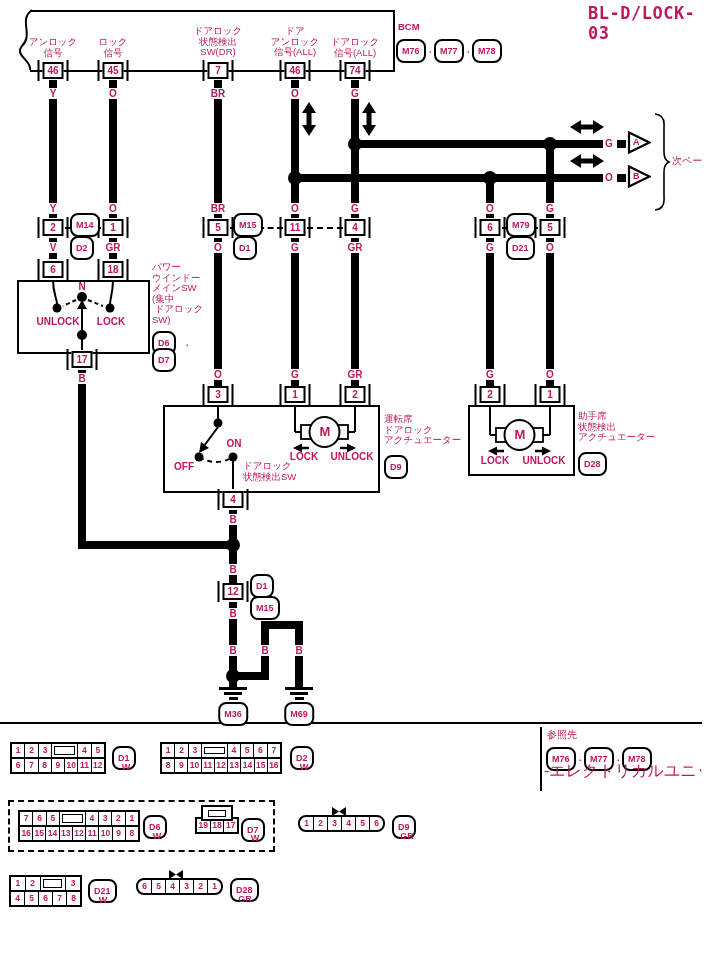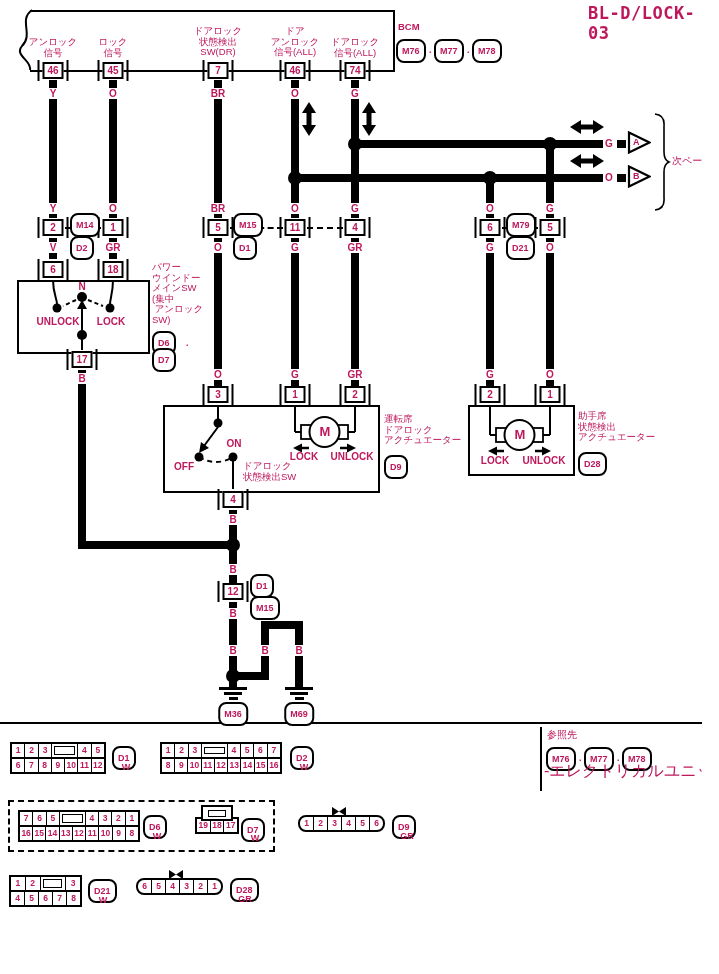--- a/index.html
+++ b/index.html
@@ -263,21 +263,21 @@
     <line x1="65" y1="50" x2="65" y2="27" stroke="#000" stroke-width="2"></line>
     <polygon points="65,20 60,29 70,29" fill="#000"></polygon>
   </svg>
   <div class="il" style="left:82px;top:281px">N</div>
   <div class="il" style="left:58px;top:316px">UNLOCK</div>
   <div class="il" style="left:111px;top:316px">LOCK</div>
   <div class="jp" style="left:152px;top:262px">パワー
 ウインドー
 メインSW
 (集中
- アンロック
+ ドアロック
 SW)</div>
   <div class="oval" style="left:152px;top:331px">D6</div>
   <div class="sep" style="left:186px;top:338px">.</div>
   <div class="oval" style="left:152px;top:348px">D7</div>
   <div class="pin" style="left:82px;top:349px">
       <div class="pin-o">
         <div class="pin-b">17</div>
       </div>
     </div>
 

